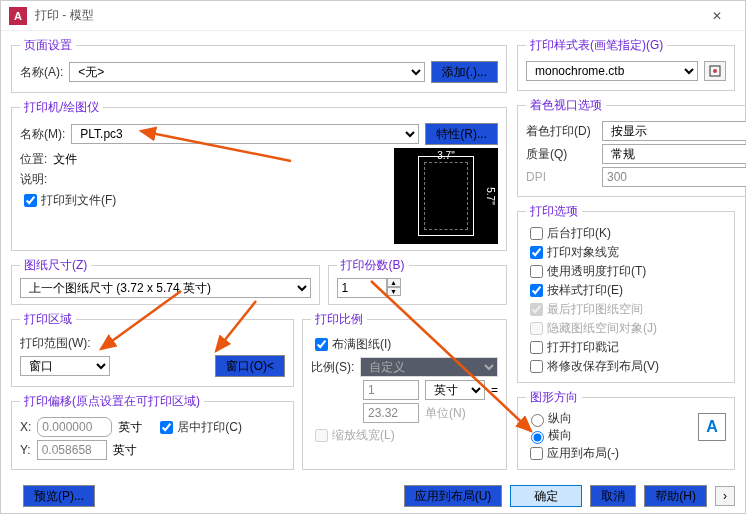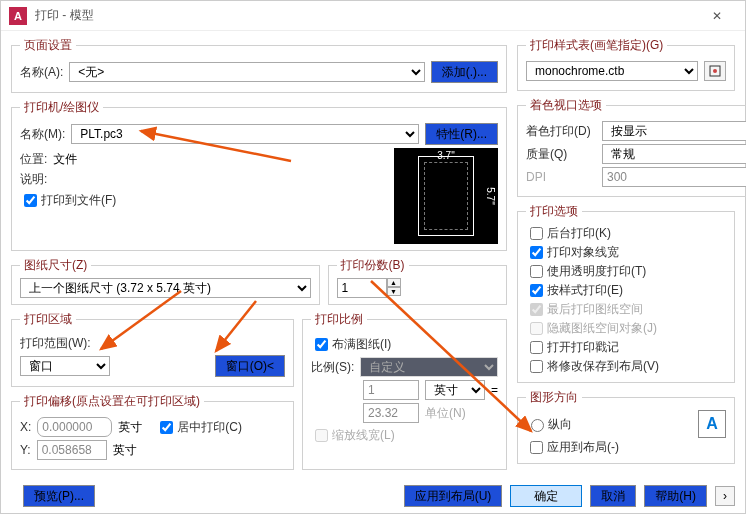--- a/index.html
+++ b/index.html
@@ -6,21 +6,21 @@
   body { margin: 0; background: #f0f0f0; }
   .window { width: 746px; height: 514px; background: #fff; border: 1px solid #ccc; position: relative; }
   .titlebar { height: 30px; display: flex; align-items: center; padding: 0 8px; border-bottom: 1px solid #eee; }
   .logo { width: 18px; height: 18px; background: #c0254c; display: flex; align-items: center; justify-content: center; color: #fff; font-weight: bold; font-size: 11px; margin-right: 8px; }
   .title { flex: 1; color: #555; }
   .close { width: 40px; height: 28px; display: flex; align-items: center; justify-content: center; color: #555; cursor: pointer; }
   .body { display: flex; padding: 6px 10px 2px 10px; gap: 10px; }
   .left { flex: 1; }
   .right { width: 218px; }
   fieldset { border: 1px solid #d0d0d0; margin: 0 0 6px 0; padding: 4px 8px 6px 8px; }
-  legend { padding: 0 4px; color: #7f1d1d; }
+  legend { padding: 0 4px; color: #6d28d9; }
   .row { display: flex; align-items: center; gap: 6px; margin: 3px 0; }
   label { color: #333; white-space: nowrap; }
   select, input[type=text] { height: 20px; border: 1px solid #aaa; background: #fff; padding: 0 4px; }
   select { appearance: auto; }
   button { height: 22px; border: 1px solid #888; background: #1d4ed8; padding: 0 10px; cursor: pointer; font-size: 12px; }
   .btn-primary { background: #cde6ff; border-color: #0078d7; }
   .readonly { background: #0f172a; color: #888; border: 1px solid #ccc; }
   .preview { width: 104px; height: 96px; background: #000; display: flex; align-items: center; justify-content: center; position: relative; }
   .paper { width: 56px; height: 80px; border: 1px solid #fff; position: relative; }
   .paper::after { content:""; position:absolute; inset:5px; border:1px dashed #777; }
@@ -208,20 +208,21 @@
         <div class="chk"><label class="disabled-text"><input type="checkbox" disabled="" style=""><span>隐藏图纸空间对象(J)</span></label></div>
         <div class="chk"><label><input type="checkbox" style=""><span>打开打印戳记</span></label></div>
         <div class="chk"><label><input type="checkbox" style=""><span>将修改保存到布局(V)</span></label></div>
       </fieldset>
 
       <fieldset>
         <legend>图形方向</legend>
         <div style="display:flex;gap:8px;align-items:center">
           <div style="flex:1">
             <div class="chk"><label><input type="radio" name="orient" style=""><span>纵向</span></label></div>
+            <div class="chk"><label><input type="radio" name="orient" checked="" style=""><span>横向</span></label></div>
           </div>
           <div class="orient-icon">A</div>
         </div>
         <div class="chk"><label><input type="checkbox" style=""><span>应用到布局(-)</span></label></div>
       </fieldset>
     </div>
   </div>
 
   <div class="footer">
     <button>预览(P)...</button>

